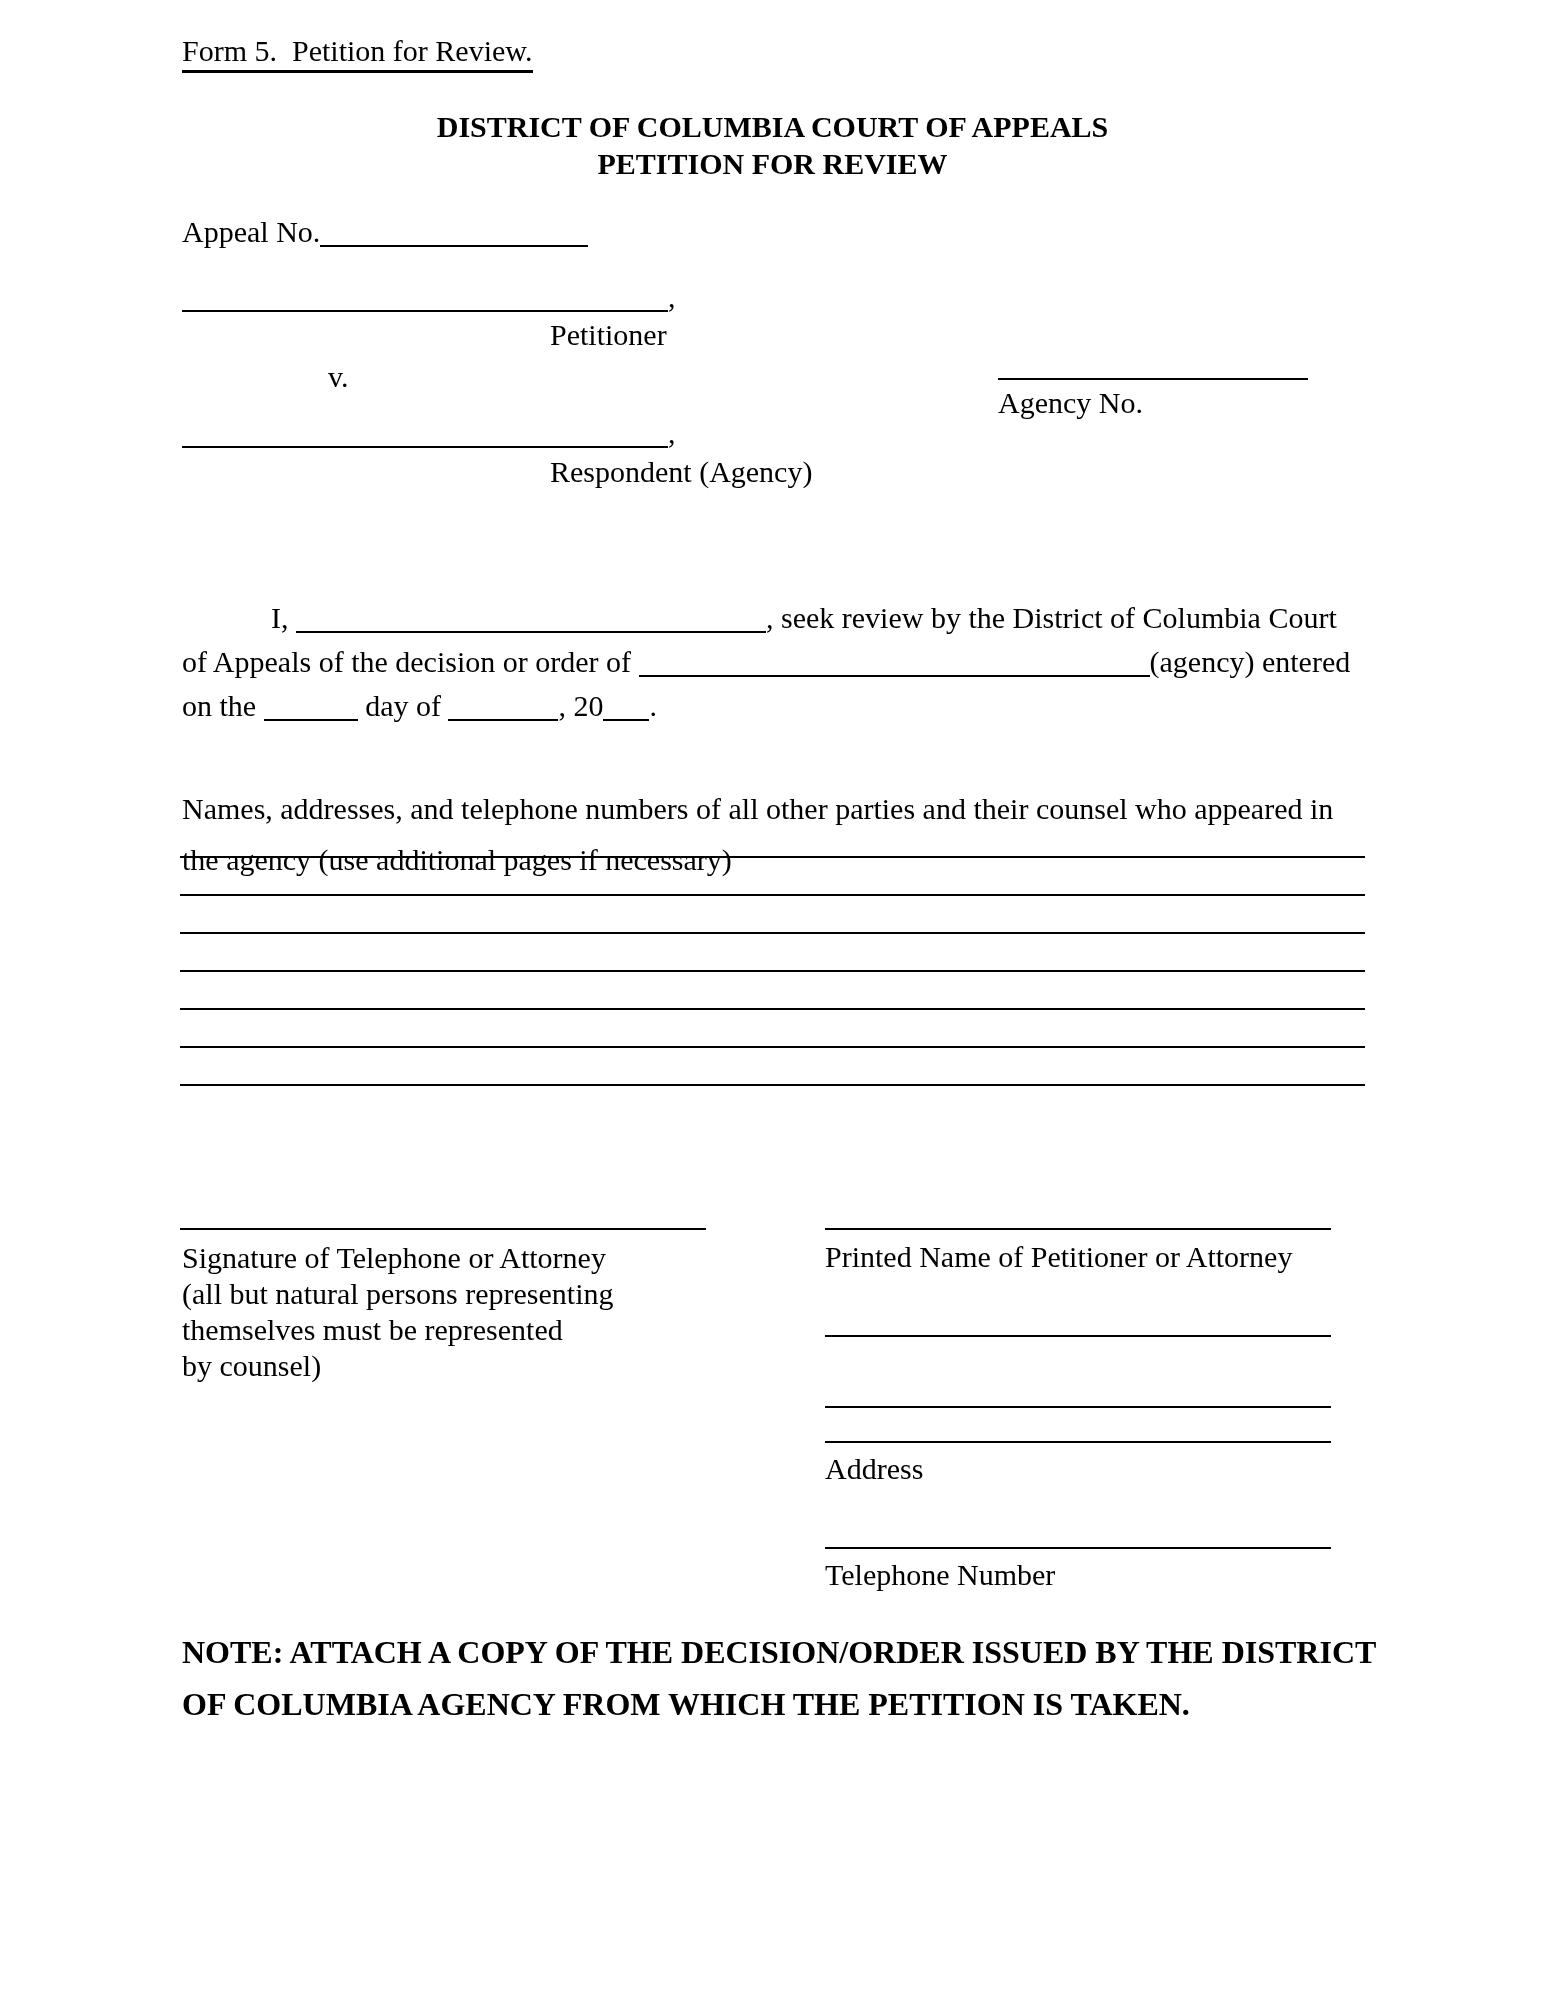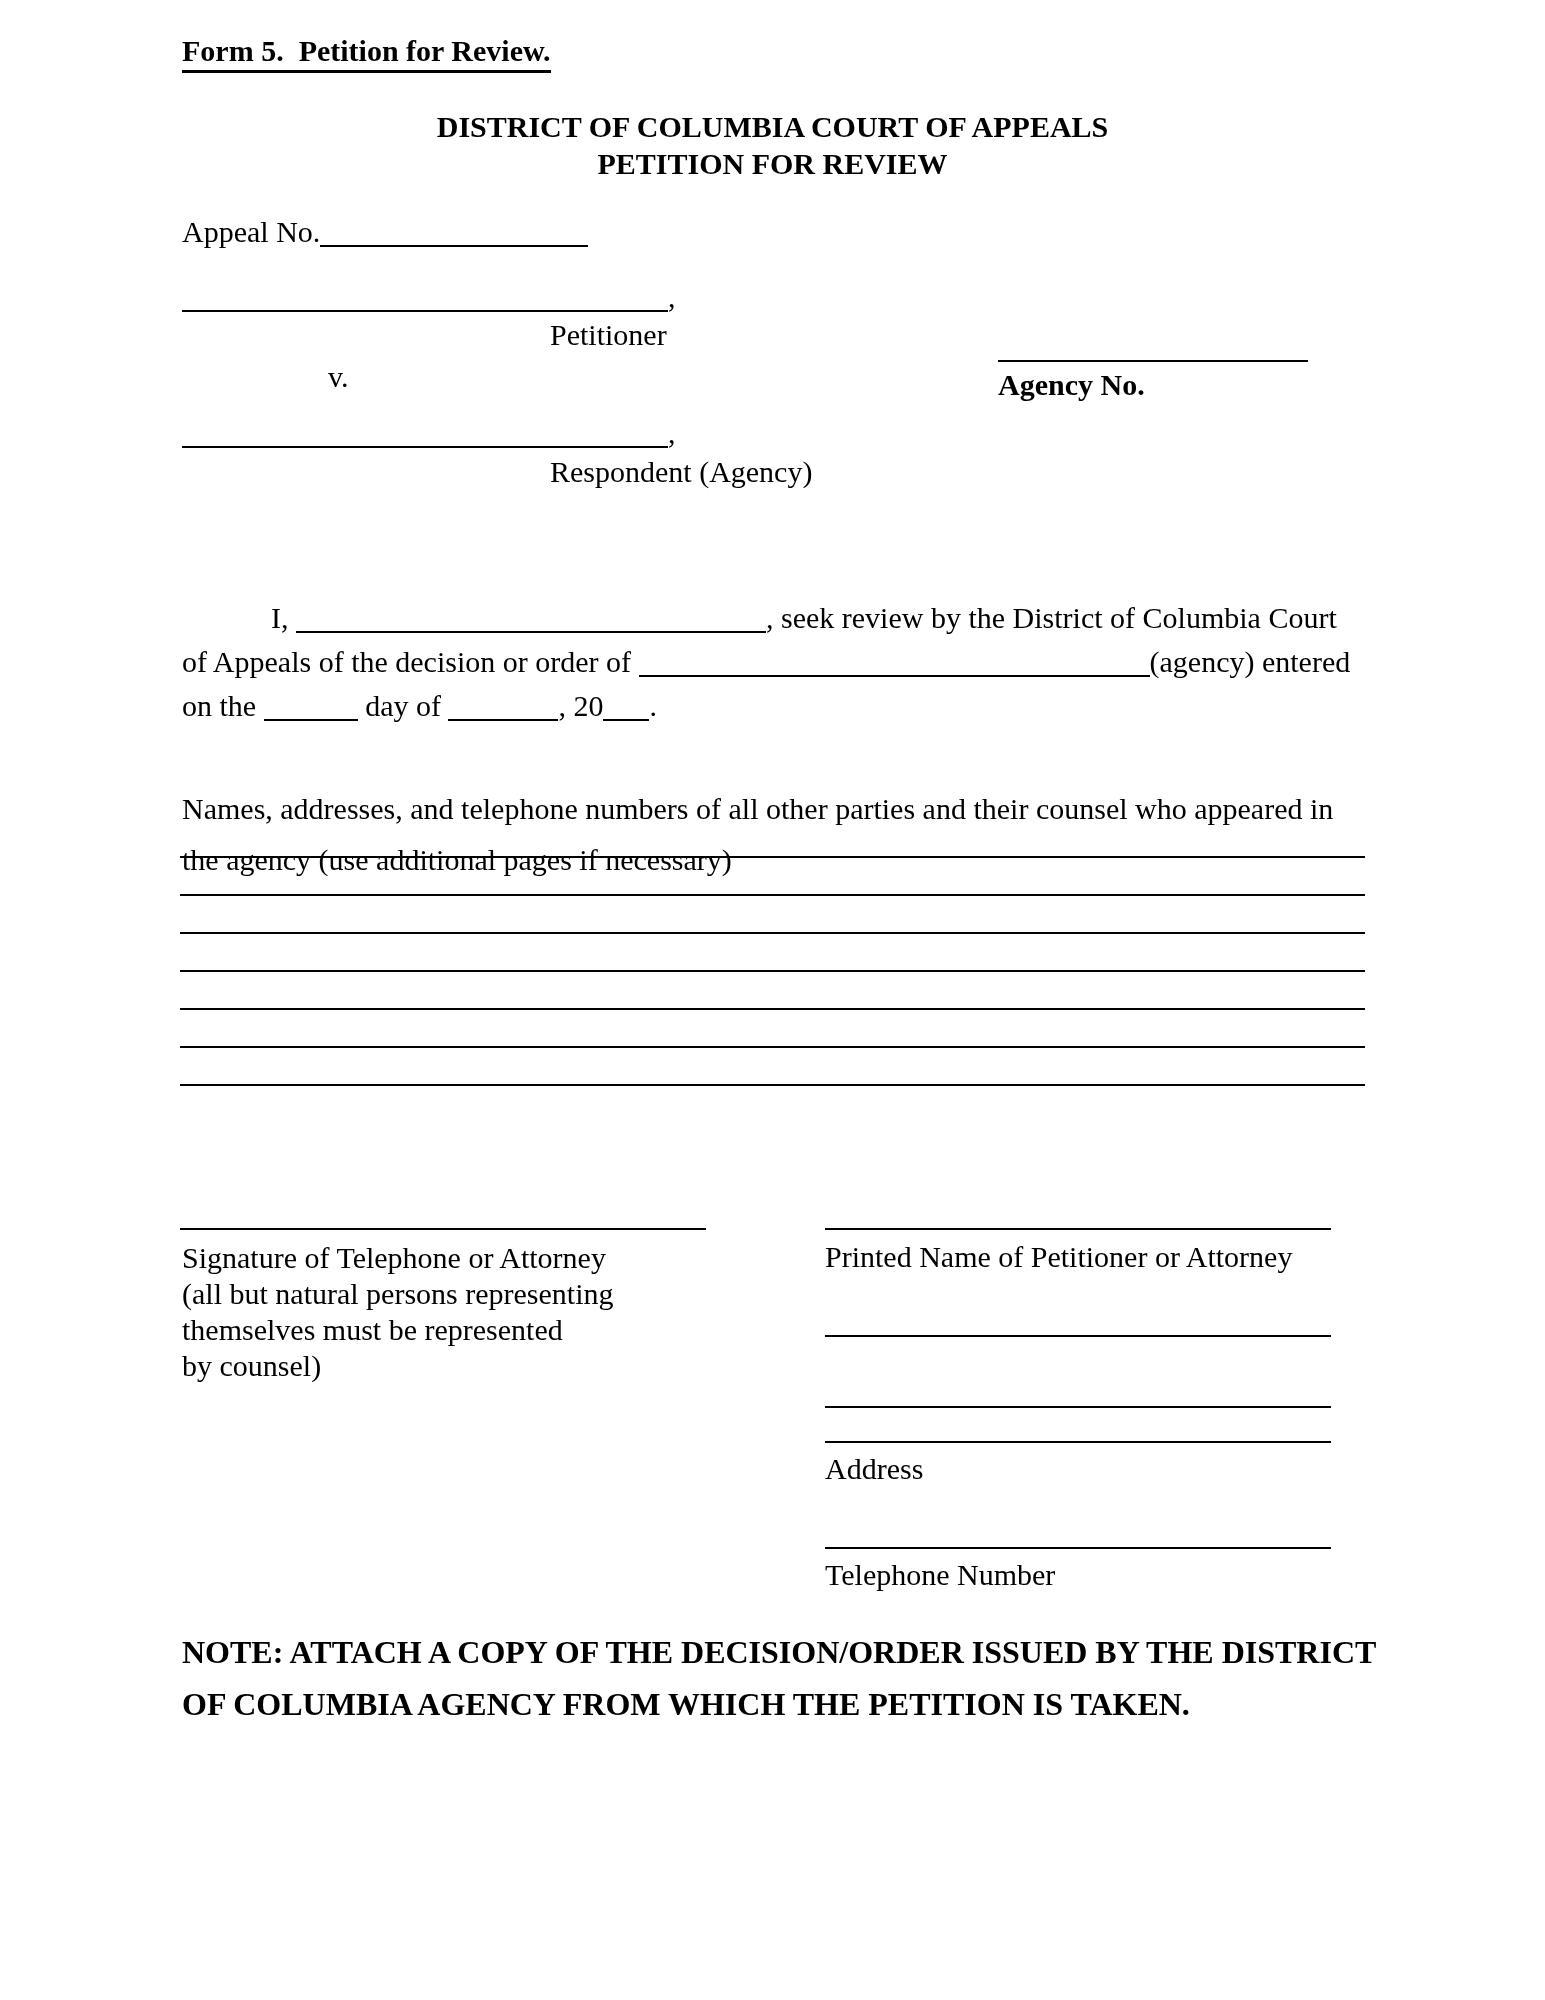--- a/index.html
+++ b/index.html
@@ -7,21 +7,21 @@
     position:relative;
     width:1545px;height:2000px;
     background:#ffffff;
     font-family:"Liberation Serif","DejaVu Serif",serif;
     color:#000;
     font-size:30px;
     overflow:hidden;
   }
   .abs{position:absolute;}
   .form-label{
-    font-weight:bold;
+    font-weight:normal;
     border-bottom:3px solid #000;
     padding-bottom:2px;
     white-space:pre;
     display:inline-block;
   }
   .doc-title{width:1185px;text-align:center;font-weight:bold;line-height:37px;}
   .blank{
     display:inline-block;
     border-bottom:2px solid #000;
     height:26px;
@@ -53,21 +53,21 @@
     <span>Appeal No.</span><span class="blank" style="width:268px;"></span>
   </div>
 
   <div class="abs" style="left:182px;top:280px;">
     <span class="blank" style="width:486px;"></span><span>,</span>
   </div>
   <div class="abs" style="left:550px;top:318px;">Petitioner</div>
 
   <div class="abs" style="left:328px;top:360px;">v.</div>
 
-  <div class="abs" style="left:998px;top:328px;width:310px;font-weight:bold;">
+  <div class="abs" style="left:998px;top:346px;width:310px;">
     <div class="uline" style="height:32px;"></div>
     <div style="margin-top:6px;">Agency No.</div>
   </div>
 
   <div class="abs" style="left:182px;top:416px;">
     <span class="blank" style="width:486px;"></span><span>,</span>
   </div>
   <div class="abs" style="left:550px;top:455px;">Respondent (Agency)</div>
 
   <div class="abs" style="left:182px;top:592px;">

